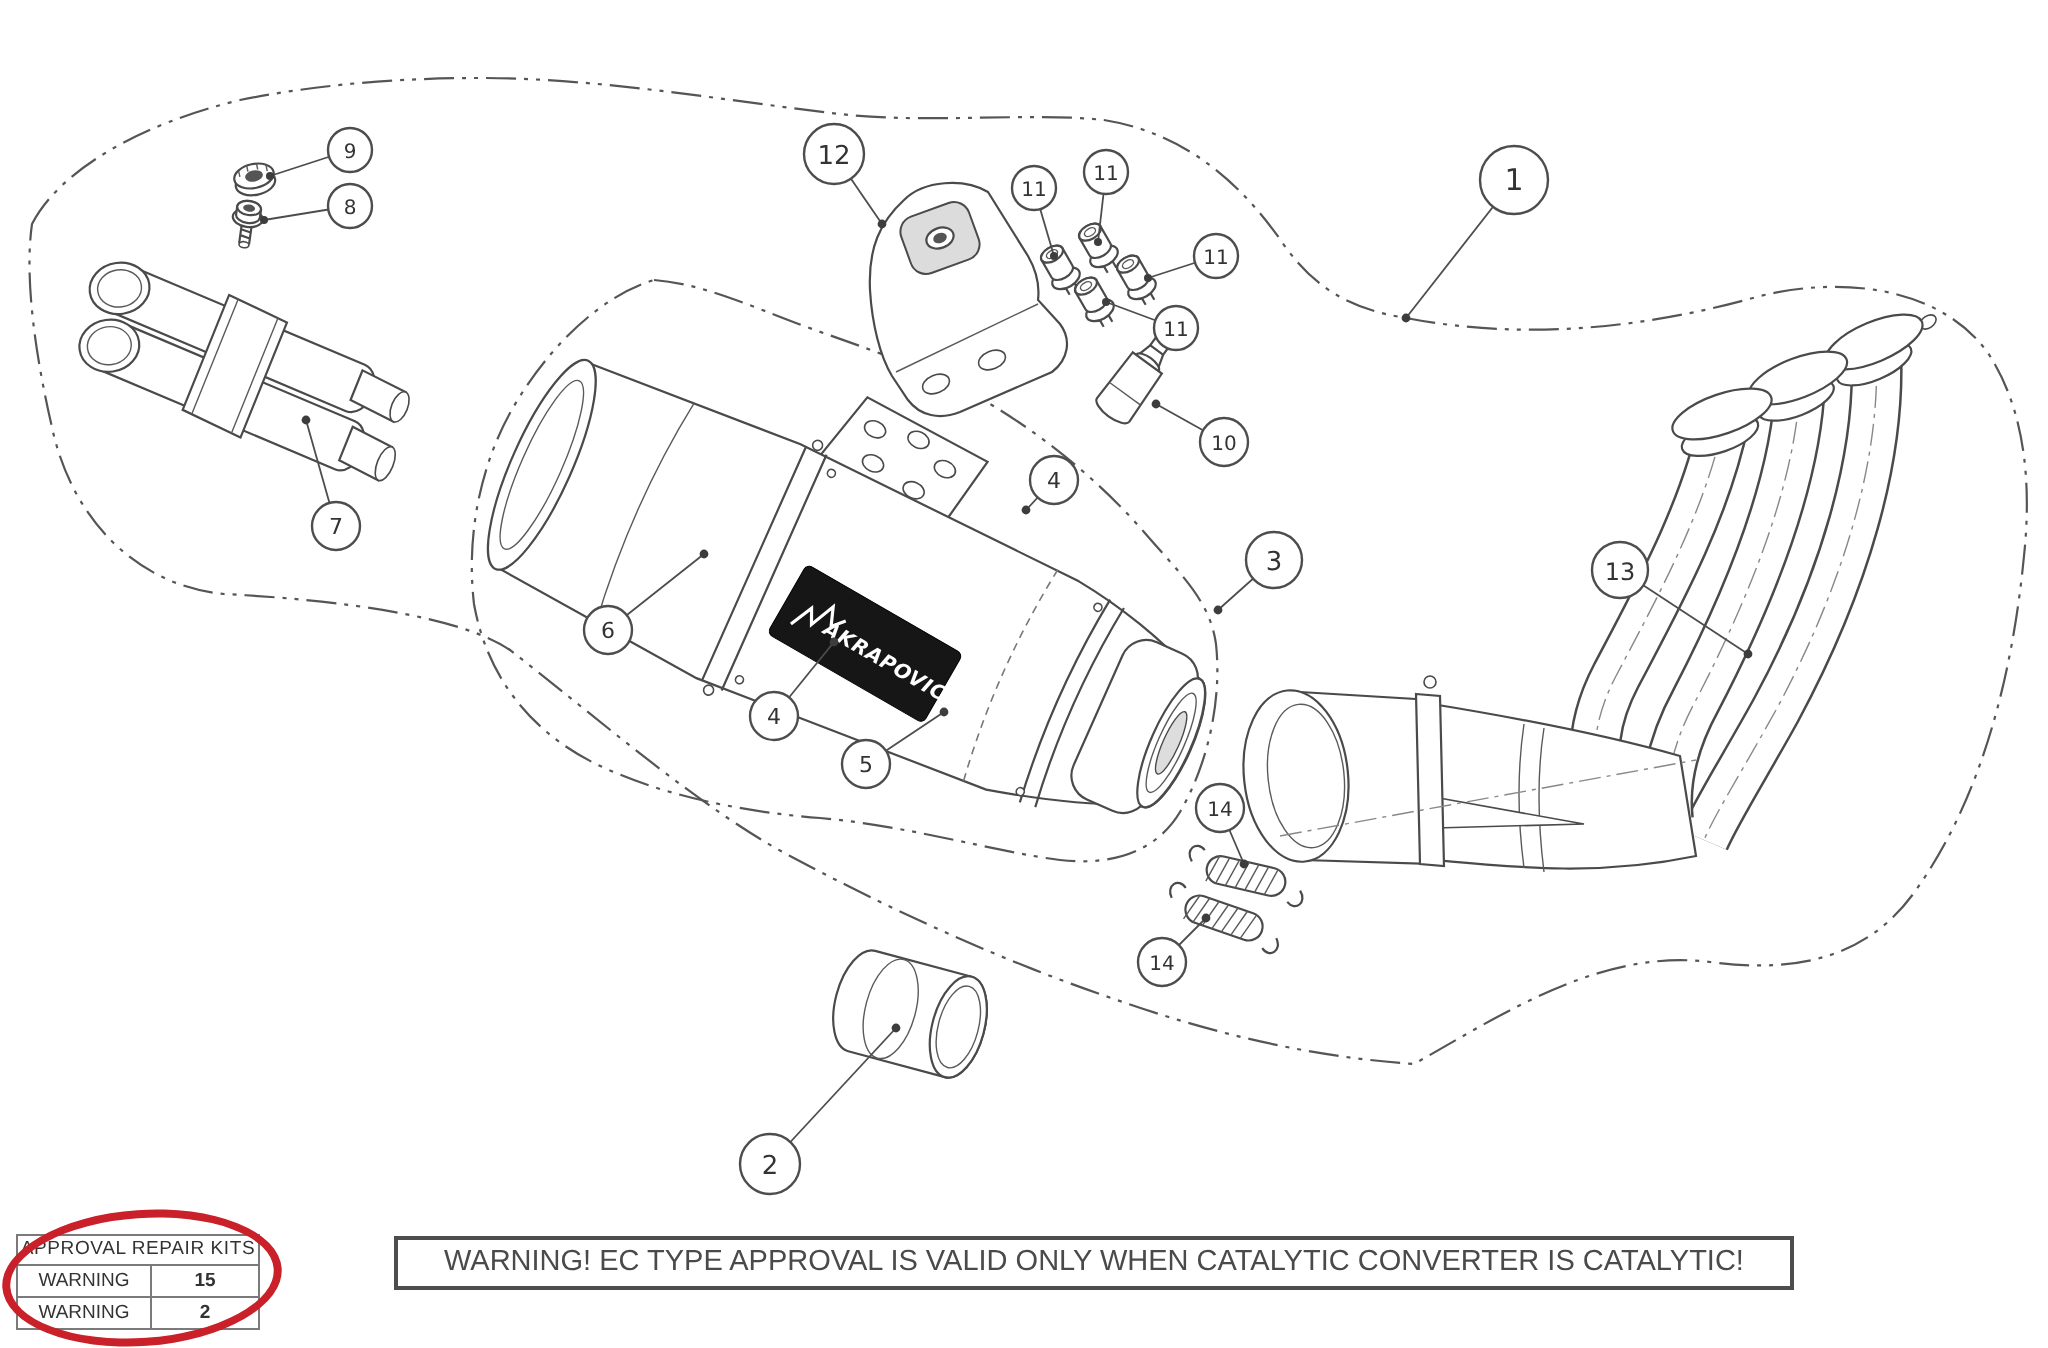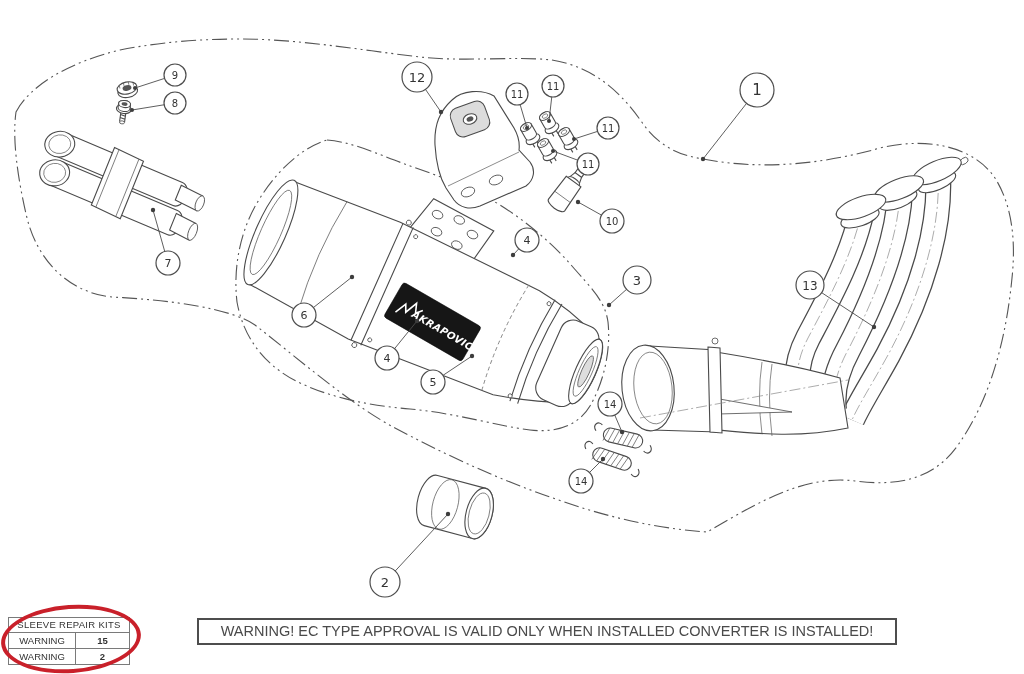--- a/index.html
+++ b/index.html
@@ -340,29 +340,29 @@
   </g>
   <g class="callout">
     <line x1="581" y1="481" x2="603" y2="459"></line>
         <circle class="dot" cx="603" cy="459" r="2.2"></circle>
     <circle class="bubble" cx="581" cy="481" r="12"></circle>
     <text x="581" y="485" font-size="10">14</text>
   </g>
 </svg>
 
   <div class="kit-table">
-    <div class="kit-title">SLEEVE REPAIR KITS</div>
+    <div class="kit-title">APPROVAL REPAIR KITS</div>
     <div class="kit-row mid">
       <span class="kit-name">WARNING</span>
       <span class="kit-val">15</span>
     </div>
     <div class="kit-row">
       <span class="kit-name">WARNING</span>
       <span class="kit-val">2</span>
     </div>
   </div>
   <div class="red-ellipse"></div>
 
   <div class="warning">
-    <span>WARNING! EC TYPE APPROVAL IS VALID ONLY WHEN INSTALLED CONVERTER IS INSTALLED!</span>
+    <span>WARNING! EC TYPE APPROVAL IS VALID ONLY WHEN CATALYTIC CONVERTER IS CATALYTIC!</span>
   </div>
 
 </div>
 
 </body></html>

